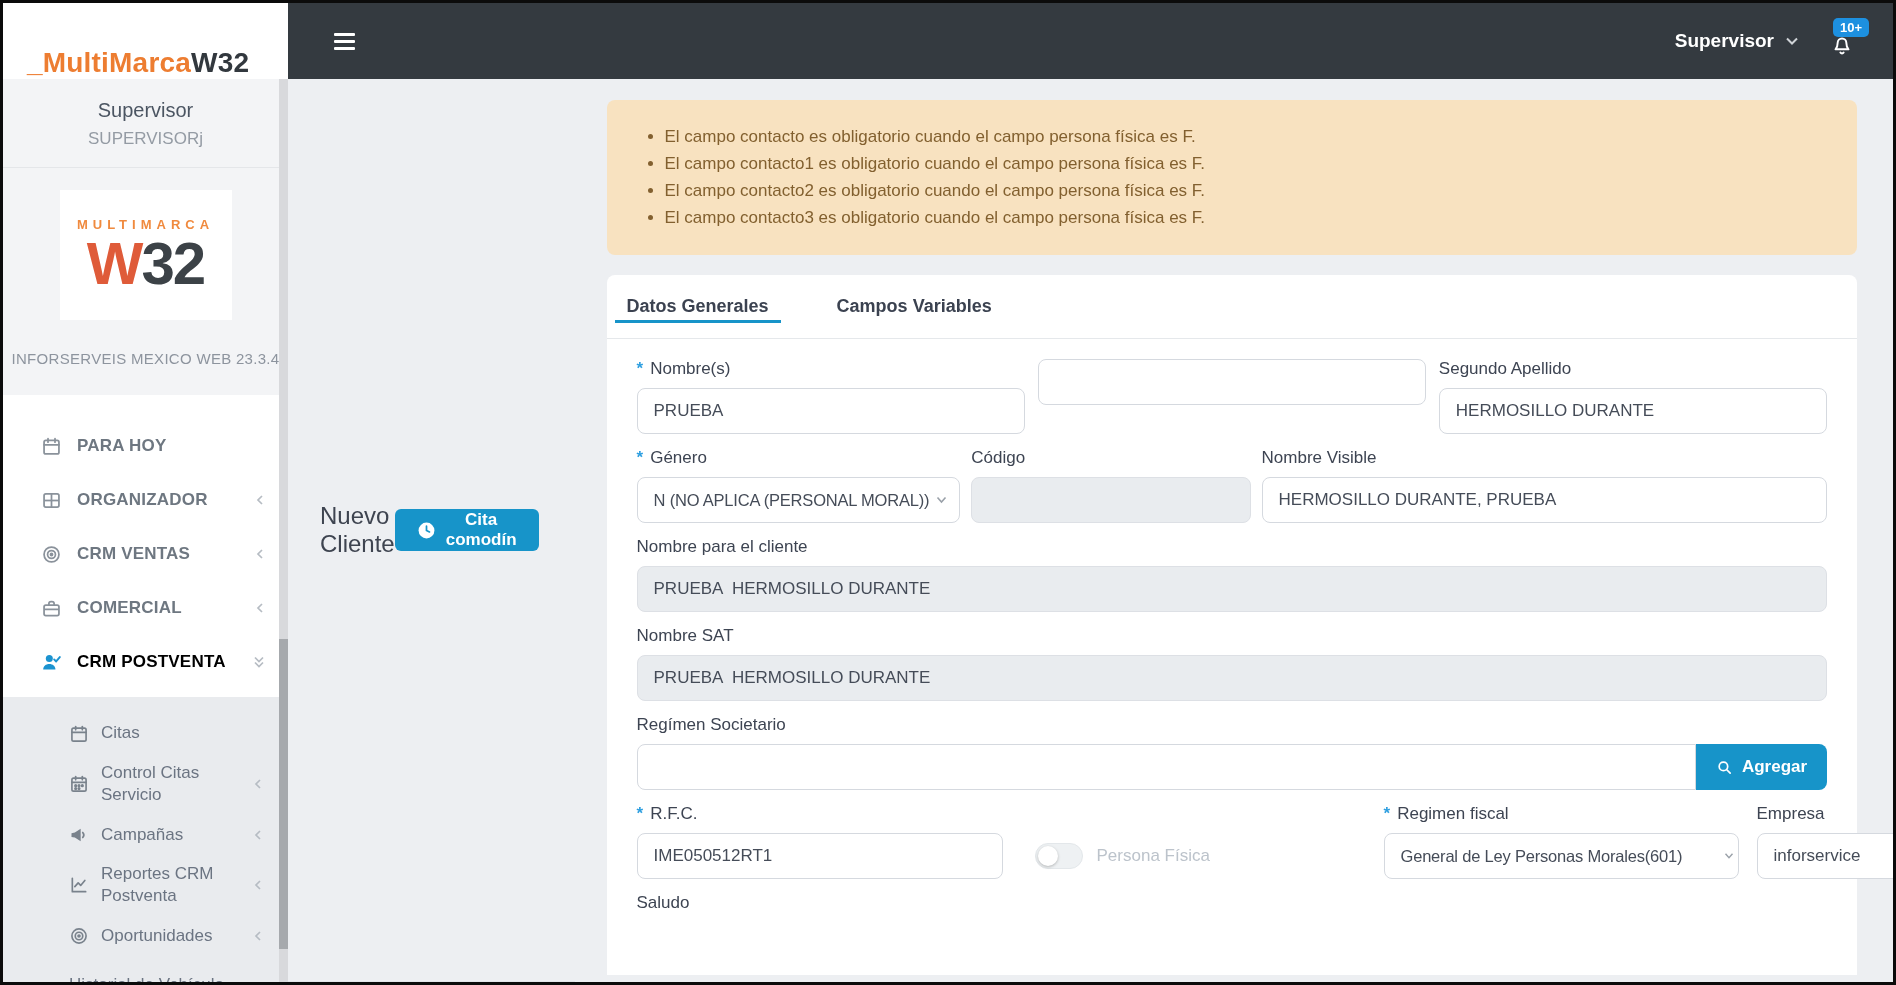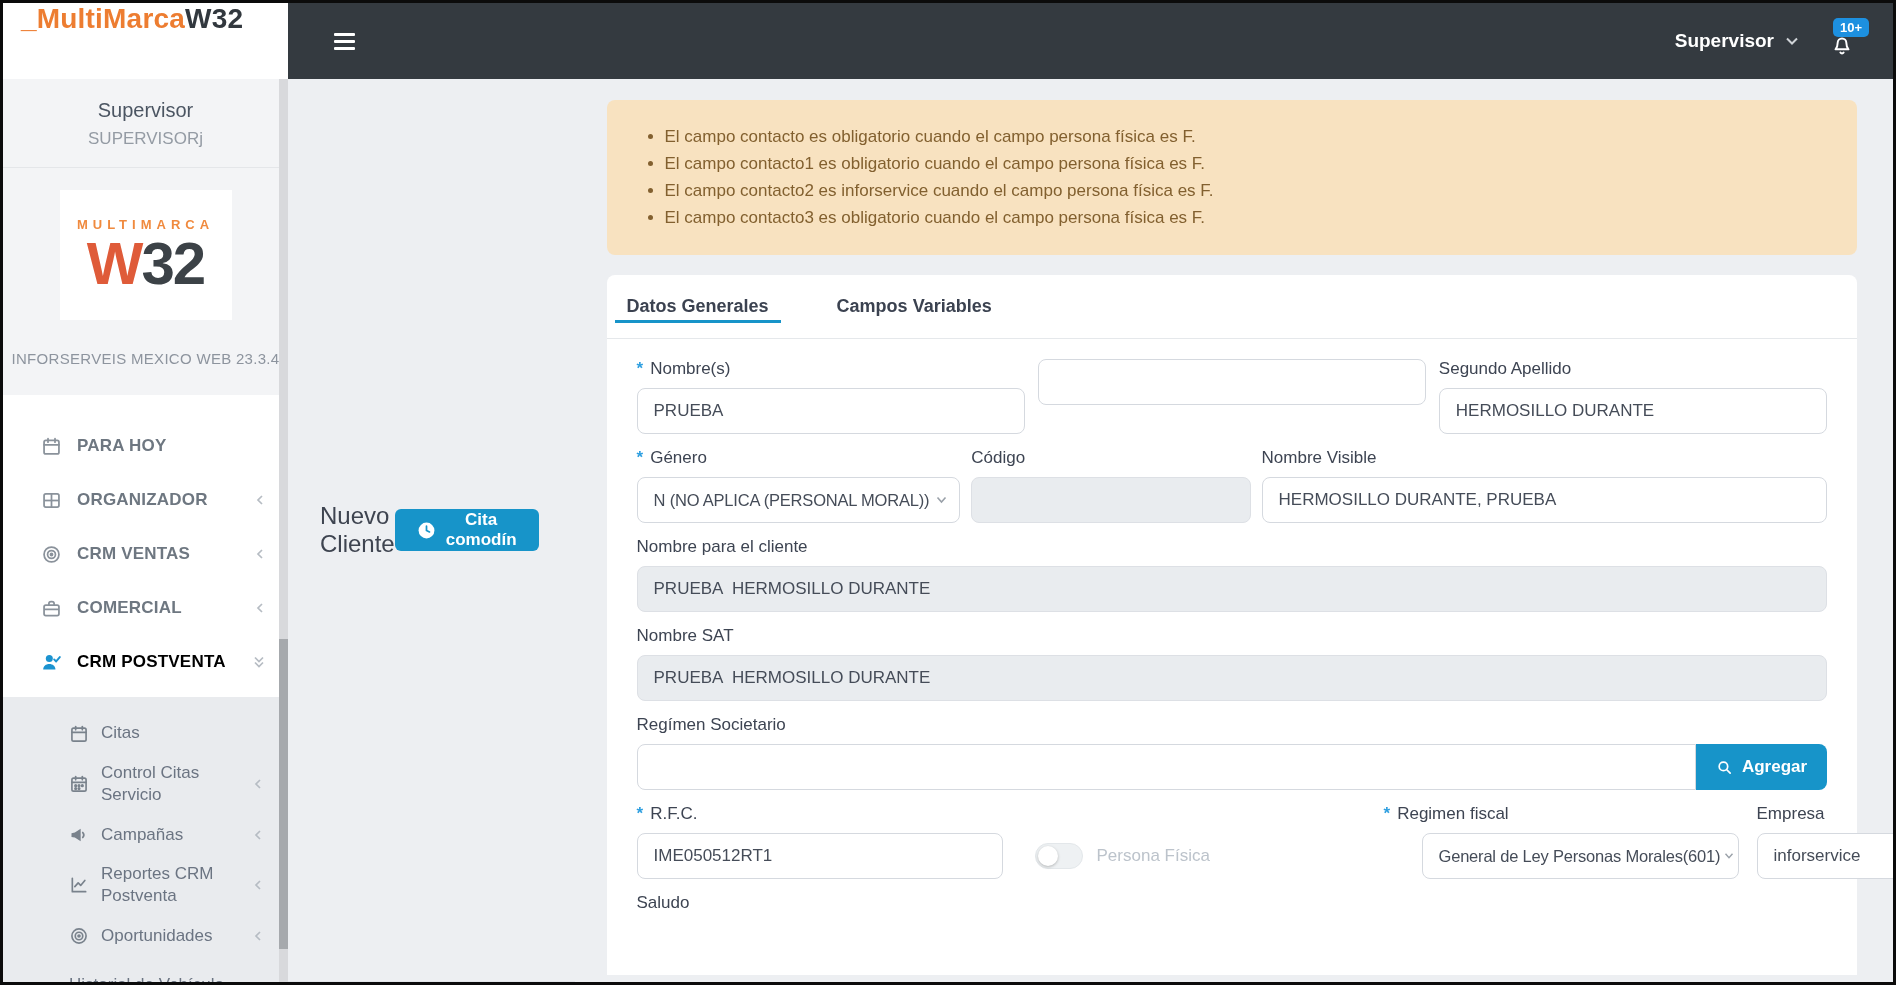--- a/index.html
+++ b/index.html
@@ -4,21 +4,21 @@
 <style>
   * { margin:0; padding:0; box-sizing:border-box; }
   html,body { background:#000; }
   body { font-family:"Liberation Sans", sans-serif; }
 
   .frame { width:1896px; height:985px; border:3px solid #0b0b0b; background:#edeff2;
            display:flex; flex-direction:column; overflow:hidden; position:relative; }
 
   
   .topbar { flex:0 0 76px; display:flex; }
-  .brand-box { width:285px; flex:0 0 285px; background:#ffffff; display:flex; align-items:flex-start; padding-left:18px; }
+  .brand-box { width:285px; flex:0 0 285px; background:#ffffff; display:flex; align-items:flex-end; padding-left:24px; }
   .brand-text { font-size:28px; font-weight:700; letter-spacing:.2px; }
   .brand-prefix { color:#ed7d31; }
   .brand-suffix { color:#32383e; }
   .topbar-main { flex:1; background:#343a40; display:flex; align-items:center; padding:0 38px 0 46px; }
   .hamburger { display:flex; flex-direction:column; gap:4px; cursor:pointer; }
   .hamburger span { display:block; width:21px; height:3px; background:#fff; border-radius:1px; }
   .topbar-right { margin-left:auto; display:flex; align-items:center; gap:30px; }
   .user-menu { display:flex; align-items:center; gap:11px; color:#fff; font-size:19px; font-weight:700; cursor:pointer; }
   .bell-wrap { position:relative; margin-top:8px; }
   .badge { position:absolute; top:-14px; right:-14px; background:#1d90e0; color:#fff;
@@ -344,21 +344,21 @@
           <span>Cita comodín</span>
         </button>
       </div>
 
       <div class="page-body">
 
         <div class="alert">
           <ul>
             <li>El campo contacto es obligatorio cuando el campo persona física es F.</li>
             <li>El campo contacto1 es obligatorio cuando el campo persona física es F.</li>
-            <li>El campo contacto2 es inforservice cuando el campo persona física es F.</li>
+            <li>El campo contacto2 es obligatorio cuando el campo persona física es F.</li>
             <li>El campo contacto3 es obligatorio cuando el campo persona física es F.</li>
           </ul>
         </div>
 
         <div class="card">
           <div class="tabs">
             <div class="tab active">Datos Generales</div>
             <div class="tab">Campos Variables</div>
           </div>
 
@@ -456,21 +456,21 @@
                 <div class="switch">
                     <div class="knob"></div>
                   </div>
                 <span class="toggle-label">Persona Física</span>
               </div>
               <div>
                 <div class="label-row">
                     <span class="req">*</span>
                     <span>Regimen fiscal</span>
                   </div>
-                <div class="select-mock" style="padding-right:8px;margin-left:38px;">
+                <div class="select-mock" style="padding-right:8px;">
                   <span>General de Ley Personas Morales(601)</span>
                   <span class="select-caret" style="right:4px;">
                       <svg class="icon-svg" width="10" height="7" viewBox="0 0 11 8">
                         <polyline points="1.5,1.5 5.5,6 9.5,1.5" fill="none" stroke="currentColor" stroke-width="1.6"></polyline>
                       </svg>
                     </span>
                 </div>
               </div>
               <div>
                 <div class="label-row">

